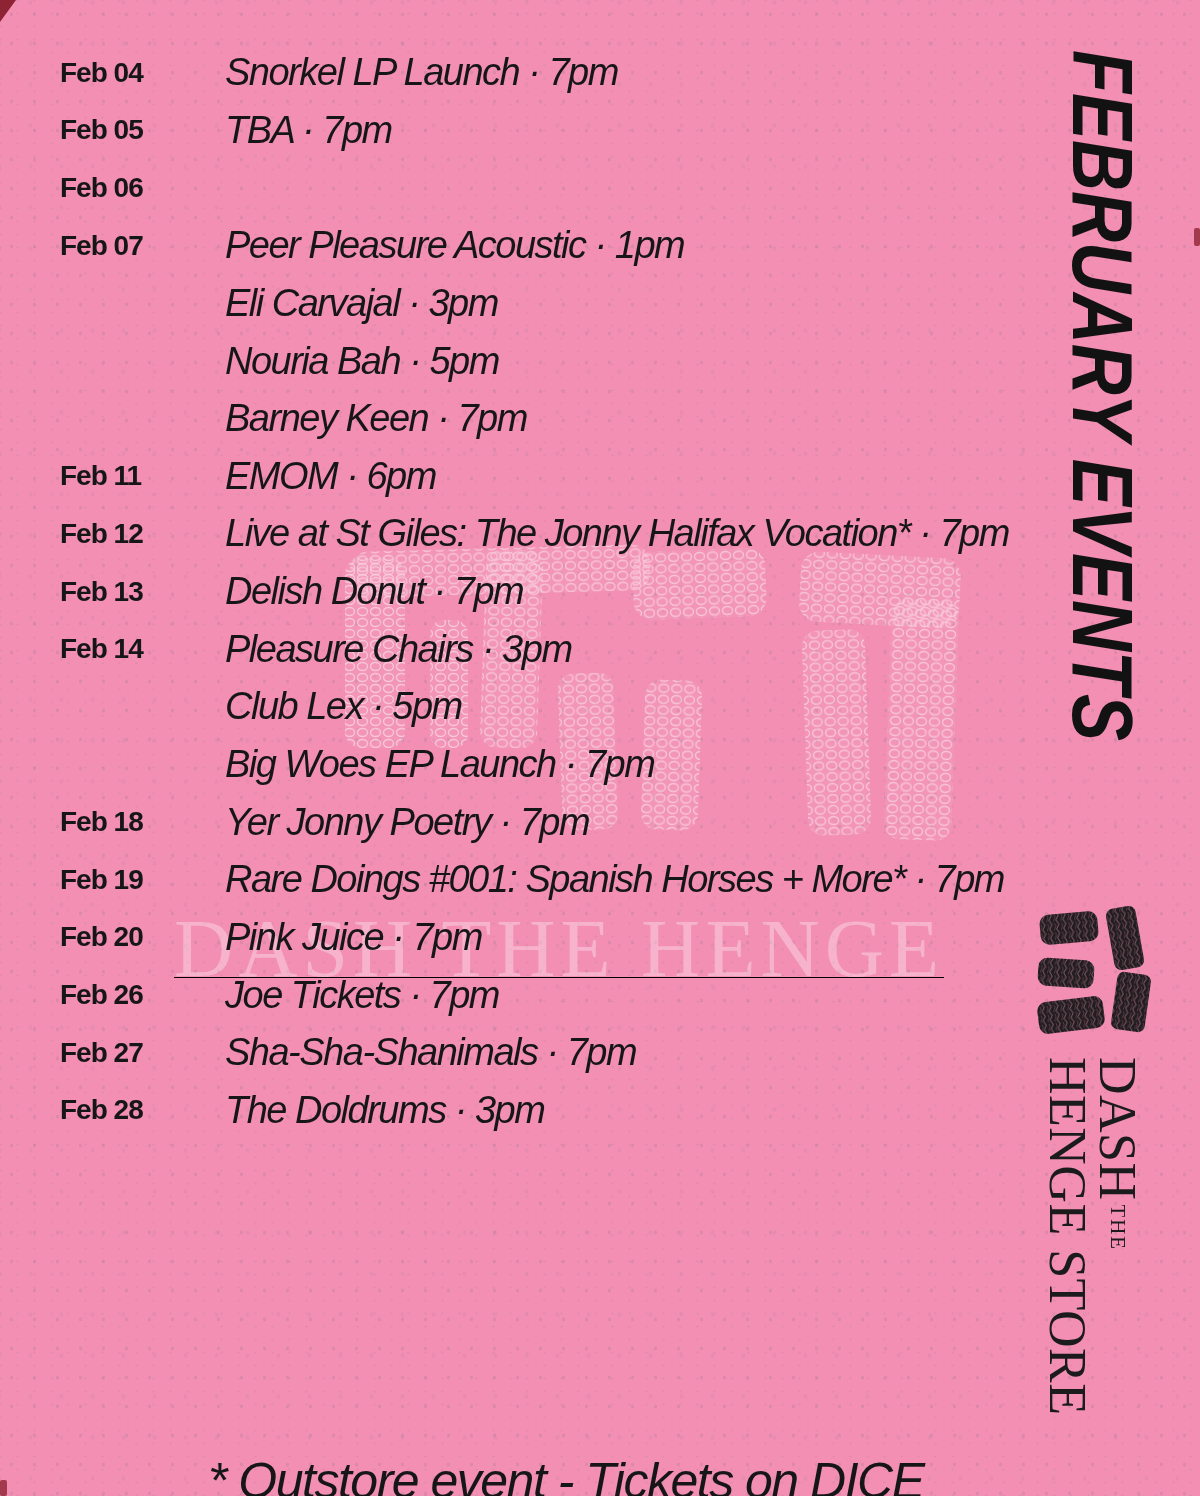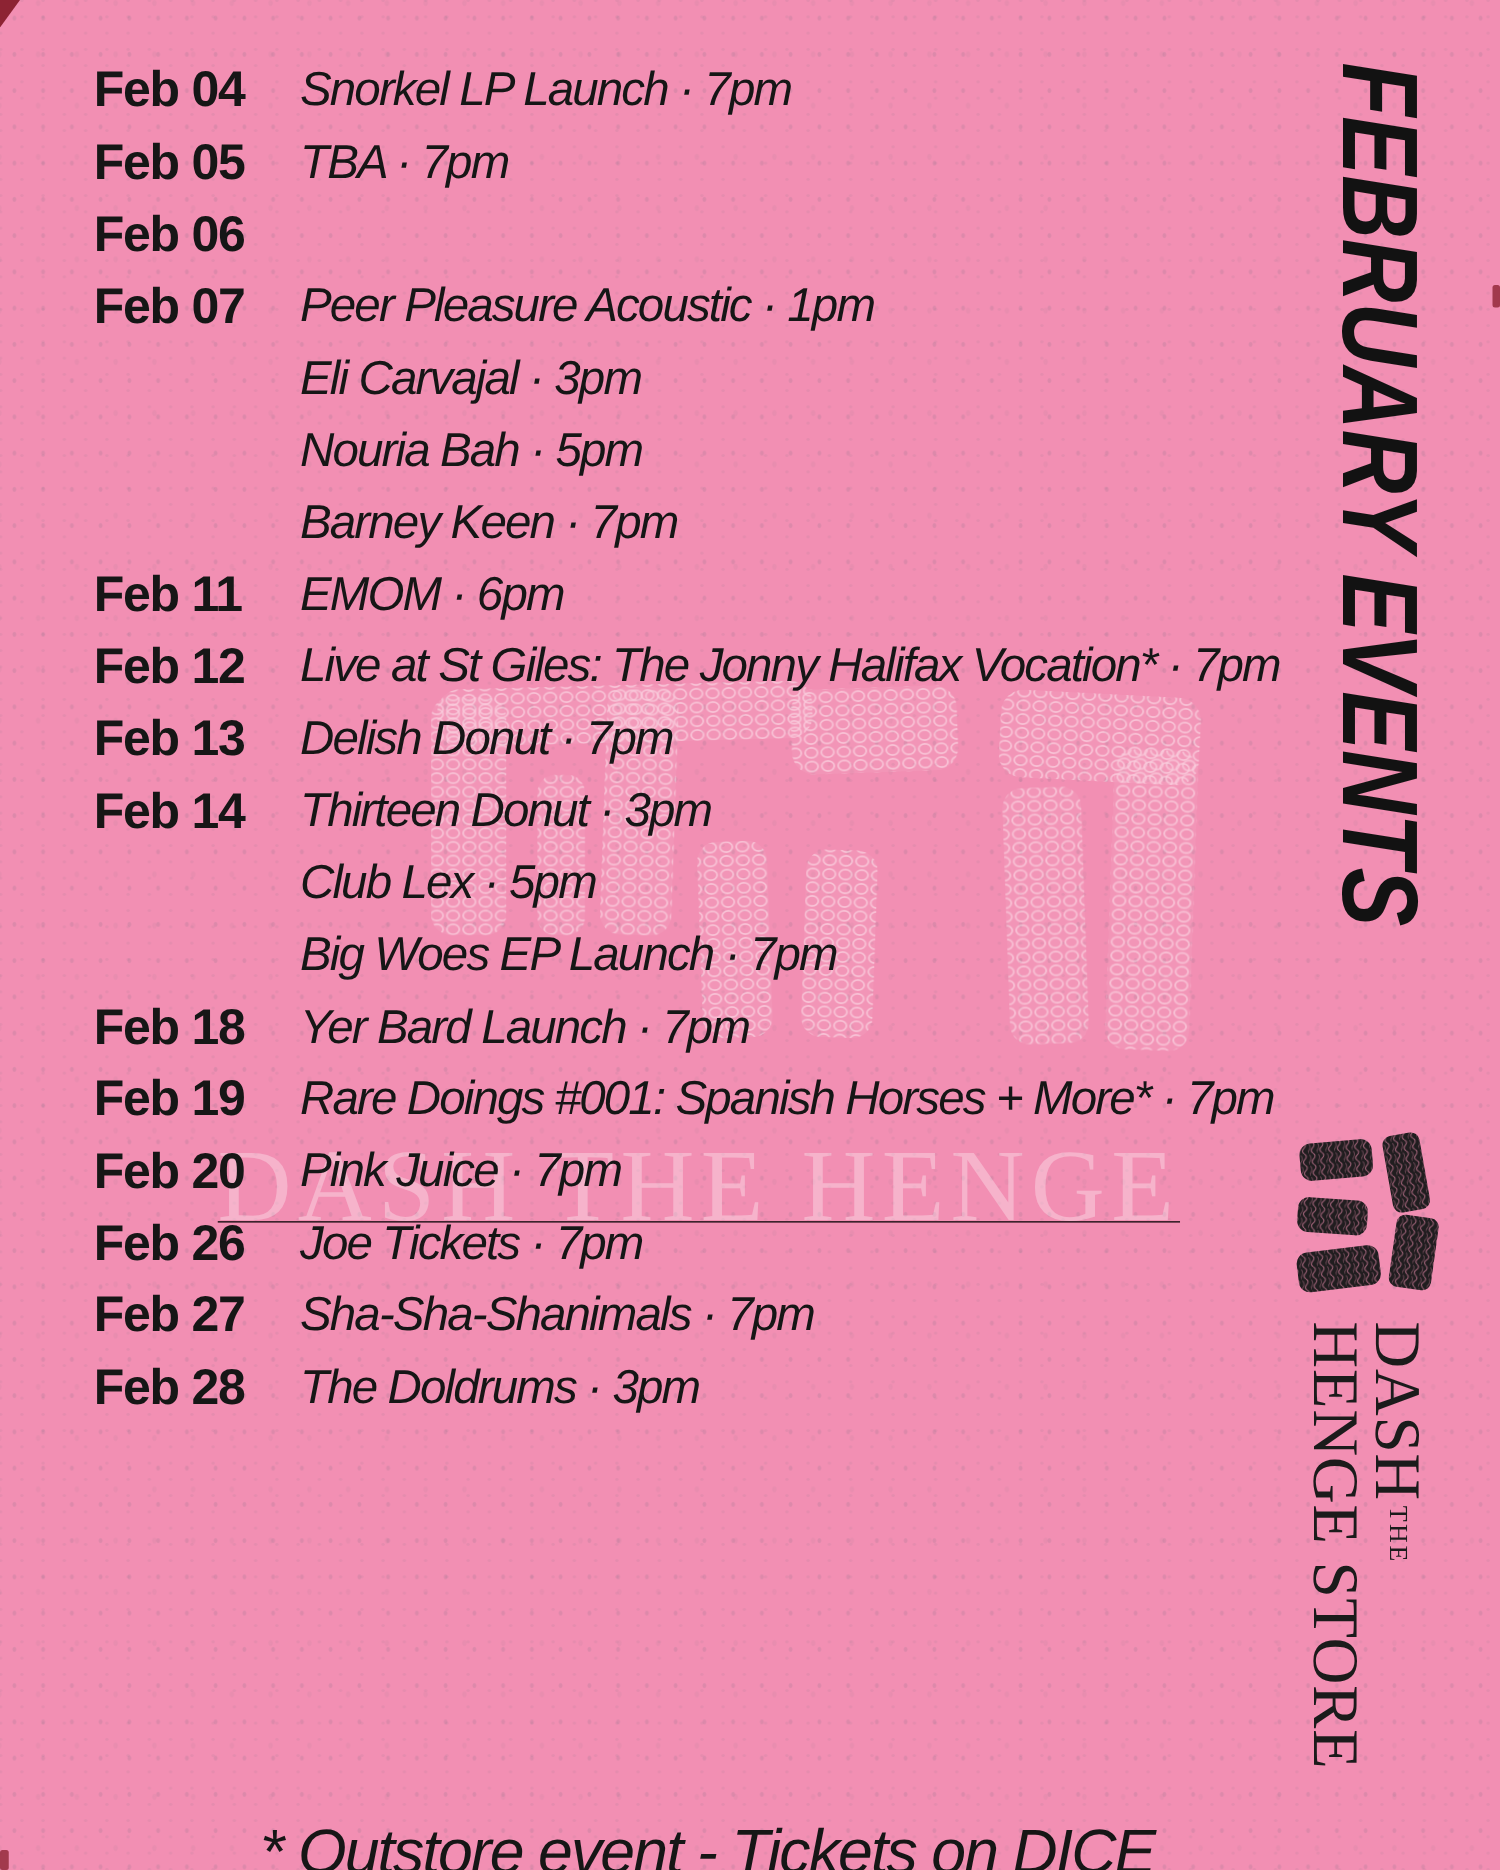--- a/index.html
+++ b/index.html
@@ -30,21 +30,21 @@
     font-family:"Liberation Serif",serif;
     font-size:82px;letter-spacing:5px;white-space:nowrap;
     color:rgba(255,255,255,0.32);
   }
 
   
   .events{position:absolute;left:60px;top:44px;z-index:2;}
   .row{display:flex;height:57.65px;align-items:center;white-space:nowrap;}
   .date{
     width:165px;flex:0 0 165px;
-    font-weight:bold;font-size:40px;letter-spacing:-1px;color:var(--ink);margin-left:15px;
+    font-weight:bold;font-size:28px;letter-spacing:-1px;color:var(--ink);
   }
   .show{
     font-style:italic;font-size:38px;letter-spacing:-1.5px;color:var(--ink);
   }
 
   .footnote{
     position:absolute;left:208px;top:1452px;z-index:2;
     font-style:italic;font-size:50px;letter-spacing:-1.5px;color:var(--ink);
     white-space:nowrap;
   }
@@ -153,33 +153,33 @@
       <div class="row">
         <span class="date">Feb 12</span>
         <span class="show">Live at St Giles: The Jonny Halifax Vocation* · 7pm</span>
       </div>
       <div class="row">
         <span class="date">Feb 13</span>
         <span class="show">Delish Donut · 7pm</span>
       </div>
       <div class="row">
         <span class="date">Feb 14</span>
-        <span class="show">Thirteen Donut · 3pm</span>
+        <span class="show">Pleasure Chairs · 3pm</span>
       </div>
       <div class="row">
         <span class="date"></span>
         <span class="show">Club Lex · 5pm</span>
       </div>
       <div class="row">
         <span class="date"></span>
         <span class="show">Big Woes EP Launch · 7pm</span>
       </div>
       <div class="row">
         <span class="date">Feb 18</span>
-        <span class="show">Yer Bard Launch · 7pm</span>
+        <span class="show">Yer Jonny Poetry · 7pm</span>
       </div>
       <div class="row">
         <span class="date">Feb 19</span>
         <span class="show">Rare Doings #001: Spanish Horses + More* · 7pm</span>
       </div>
       <div class="row">
         <span class="date">Feb 20</span>
         <span class="show">Pink Juice · 7pm</span>
       </div>
       <div class="row">

